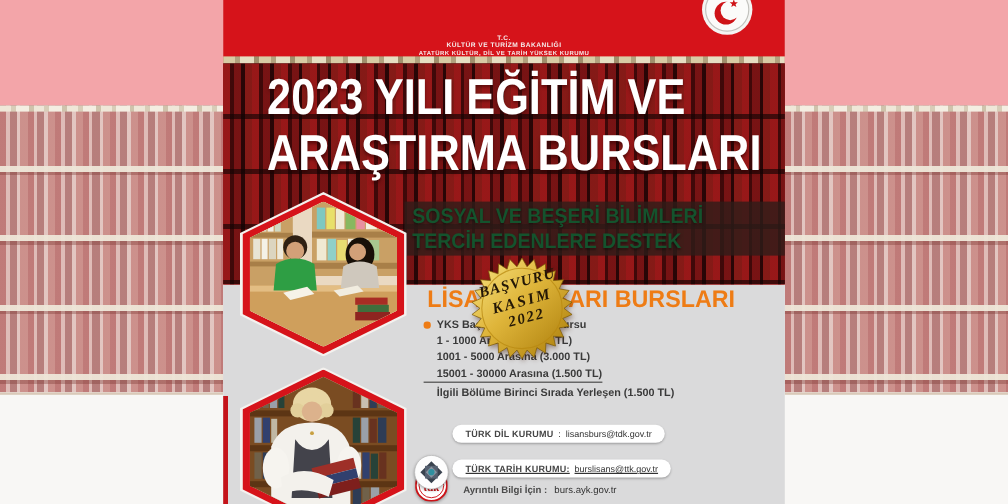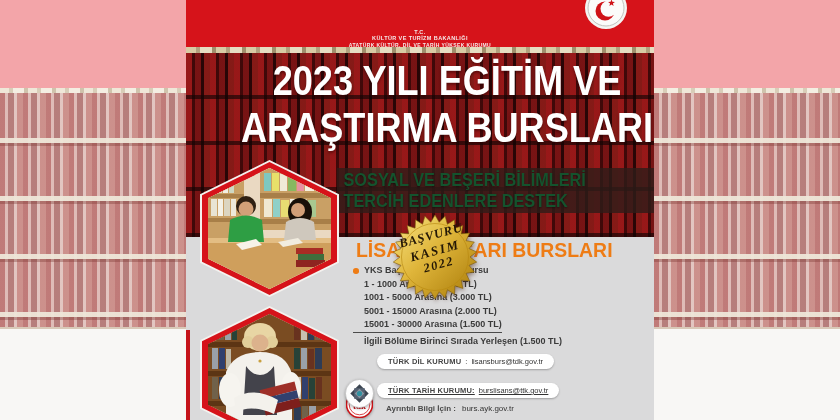--- a/index.html
+++ b/index.html
@@ -31,21 +31,21 @@
       repeating-linear-gradient(90deg, rgba(162,26,26,.8) 0 6px, rgba(58,8,8,.9) 6px 9px, rgba(122,20,20,.8) 9px 15px, rgba(28,4,4,.85) 15px 18px, rgba(142,30,24,.72) 18px 24px);}
   .shelf-edge{position:absolute;left:0;top:47px;width:468px;height:6px;
     background:repeating-linear-gradient(90deg,#d8cba4 0 10px,#b2a27e 10px 14px,#e6dec2 14px 26px,#a08f6c 26px 30px);}
 
   .emblem{left:398px;top:-14px;width:44px;height:44px;}
   .org{left:0;top:29px;width:468px;text-align:center;color:#f6eaea;font-weight:700;line-height:6.4px;letter-spacing:.4px;}
   .org .l1{font-size:5.5px;}
   .org .l2{font-size:5.5px;}
   .org .l3{font-size:5px;}
 
-  .title{left:0;top:57px;width:522px;text-align:center;color:#ffffff;}
+  .title{left:0;top:57px;width:522px;color:#ffffff;}
   .title-line{font-size:42px;font-weight:800;line-height:47px;transform:scaleX(.86);transform-origin:50% 50%;
     white-space:nowrap;text-shadow:0 2px 3px rgba(50,0,0,.55);letter-spacing:0;}
 
   .subtitle{left:151px;top:168px;width:317px;height:45px;background:rgba(46,29,25,.8);
     color:#14532d;font-weight:700;padding-top:2px;box-sizing:border-box;}
   .subtitle div{font-size:17.5px;line-height:21px;transform:scaleX(.93);transform-origin:0 50%;
     padding-left:7px;white-space:nowrap;text-shadow:0 1px 2px rgba(0,0,0,.4);}
 
   .left-red-strip{left:0;top:330px;width:4px;height:90px;background:#c5131a;}
 
@@ -241,21 +241,20 @@
     </div>
 
     <div class="abs heading">LİSANS BAŞARI BURSLARI</div>
 
     <div class="abs list">
       <div class="li">
         <span class="dot"></span><span>YKS Başarı Sıralaması Bursu</span>
       </div>
       <div class="li">1 - 1000 Arasına (4.000 TL)</div>
       <div class="li">1001 - 5000 Arasına (3.000 TL)</div>
-      <div class="li">5001 - 15000 Arasına (2.000 TL)</div>
       <div class="li u">15001 - 30000 Arasına (1.500 TL)</div>
       <div class="li">İlgili Bölüme Birinci Sırada Yerleşen (1.500 TL)</div>
     </div>
 
     <div class="abs contact-logo clogo1">
       <svg width="27" height="27" viewBox="0 0 27 27">
         <circle cx="13.5" cy="13.5" r="13" fill="#ffffff" stroke="#cc1318" stroke-width="1.6"></circle>
         <circle cx="13.5" cy="13.5" r="10.3" fill="none" stroke="#cc1318" stroke-width="0.8"></circle>
         <path d="M7,10 Q13.5,5 20,10" fill="none" stroke="#cc1318" stroke-width="1.2"></path>
         <text x="13.5" y="18" text-anchor="middle" font-family="Liberation Serif, serif" font-weight="bold" font-size="9" fill="#cc1318">tdk</text>

